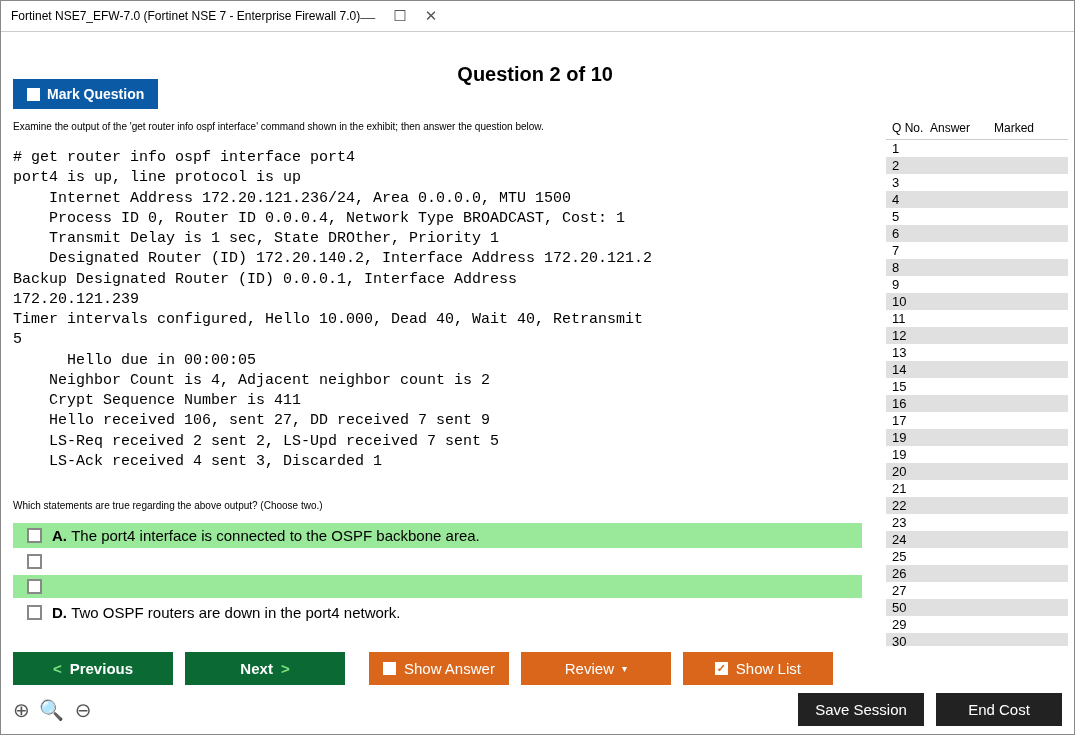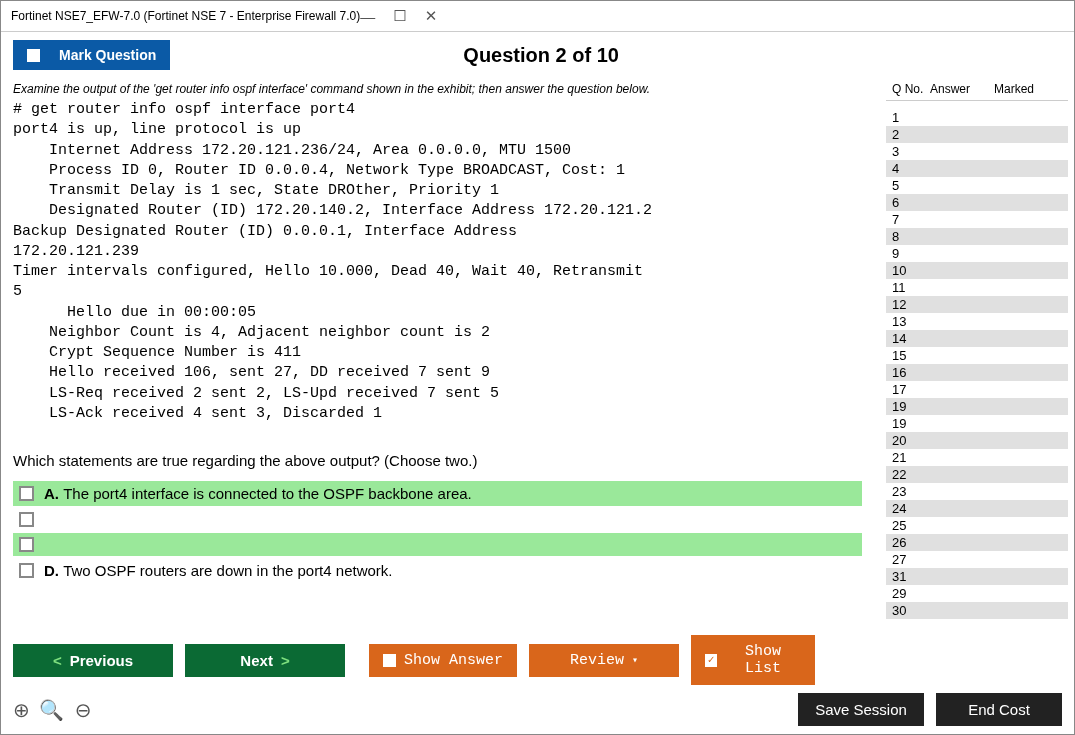--- a/index.html
+++ b/index.html
@@ -2,54 +2,54 @@
 <html><head>
 <meta charset="utf-8">
 <style>
 * { box-sizing: border-box; margin: 0; padding: 0; }
 body { font-family: Arial, sans-serif; font-size: 13px; background: #fff; color: #000; }
 .window { width: 1075px; height: 735px; border: 1px solid #888; display: flex; flex-direction: column; }
 .titlebar { display: flex; align-items: center; justify-content: flex-start; padding: 6px 10px; border-bottom: 1px solid #ccc; font-size: 12px; }
 .titlebar-controls { display: flex; gap: 18px; align-items: center; color: #555; }
 .titlebar-controls span { cursor: pointer; font-size: 15px; }
 .header-row { display: flex; align-items: center; padding: 8px 12px; }
-.mark-btn { background: #0b5aa6; color: #fff; border: none; padding: 7px 14px; font-size: 14px; font-weight: bold; display: flex; align-items: center; gap: 19px; cursor: pointer; }
+.mark-btn { background: #0b5aa6; color: #fff; border: none; padding: 7px 14px; font-size: 14px; font-weight: bold; display: flex; align-items: center; gap: 7px; cursor: pointer; margin-top: 39px; }
 .checkbox-box { width: 13px; height: 13px; border: 1px solid #fff; background: #fff; display: inline-block; }
 .question-title { flex: 1; text-align: center; font-size: 20px; font-weight: bold; }
 .main-area { flex: 1; display: flex; overflow: hidden; padding: 0 6px 0 12px; }
 .content-col { flex: 1; overflow-y: scroll; padding-right: 6px; position: relative; }
 .content-col::-webkit-scrollbar { width: 17px; }
 .content-col::-webkit-scrollbar-track { background: #f0f0f0; }
 .content-col::-webkit-scrollbar-thumb { background: #c0c0c0; }
 .content-col::-webkit-scrollbar-button { background: #e8e8e8; height: 17px; border: 1px solid #ccc; }
-.prompt-text { font-size: 12px; margin-bottom: 4px; margin-top: 4px; font-style: italic; }
+.prompt-text { font-size: 10px; margin-bottom: 16px; margin-top: 4px; }
 .exhibit { font-family: "Courier New", monospace; font-size: 15px; line-height: 1.35; white-space: pre; margin-bottom: 28px; }
-.followup { font-size: 15px; margin-bottom: 12px; }
+.followup { font-size: 10px; margin-bottom: 12px; }
 .answers { }
-.answer-row { display: flex; align-items: center; gap: 10px; padding: 4px 6px; font-size: 15px; margin-bottom: 2px; }
+.answer-row { display: flex; align-items: center; gap: 10px; padding: 4px 14px; font-size: 15px; margin-bottom: 2px; }
 .answer-row.correct { background: #9ae89a; }
 .answer-checkbox { width: 15px; height: 15px; border: 2px solid #888; background: #fff; cursor: pointer; flex-shrink: 0; }
 .answer-label b { font-weight: bold; }
-.sidebar-col { width: 182px; display: flex; flex-direction: column; border-left: 0; margin-left: 18px; gap: 8px; }
+.sidebar-col { width: 182px; display: flex; flex-direction: column; border-left: 0; margin-left: 18px; }
 .sidebar-header { display: flex; font-size: 12px; padding: 4px 2px; border-bottom: 1px solid #ccc; }
 .sidebar-header .col-q { width: 42px; padding-left: 4px; }
 .sidebar-header .col-a { width: 64px; }
 .sidebar-header .col-m { flex: 1; }
 .sidebar-list { flex: 1; overflow-y: scroll; }
 .sidebar-list::-webkit-scrollbar { width: 17px; }
 .sidebar-list::-webkit-scrollbar-track { background: #f0f0f0; }
 .sidebar-list::-webkit-scrollbar-thumb { background: #c0c0c0; }
 .sidebar-list::-webkit-scrollbar-button { background: #e8e8e8; height: 17px; border: 1px solid #ccc; }
 .q-row { font-size: 13px; padding: 1px 6px; cursor: pointer; }
 .q-row.alt { background: #e0e0e0; }
 .nav-btn { background: #0b6a34; color: #fff; border: none; padding: 8px 12px; font-size: 15px; font-weight: bold; display: flex; align-items: center; gap: 8px; cursor: pointer; width: 160px; justify-content: center; }
 .nav-btn .chev { font-weight: bold; }
 .nav-btn.prev .chev { color: #7fe07f; }
 .nav-btn.next .chev { color: #7fe07f; }
-.orange-btn { background: #d9661b; color: #fff; border: none; padding: 8px 14px; font-size: 15px; font-weight: normal; display: flex; align-items: center; gap: 8px; cursor: pointer; font-family: Liberation Mono, monospace; }
+.orange-btn { background: #d9661b; color: #fff; border: none; padding: 8px 14px; font-size: 15px; font-weight: normal; display: flex; align-items: center; gap: 8px; cursor: pointer; }
 .orange-btn .cb { width: 13px; height: 13px; background: #fff; display: inline-block; }
 .orange-btn .cb.checked::after { content: "✓"; color: #d9661b; font-size: 11px; font-weight: bold; display: block; text-align: center; line-height: 13px; }
 .review-btn { width: 150px; justify-content: center; padding: 8px 12px; }
 .dark-btn { background: #222; color: #fff; border: none; padding: 8px 14px; font-size: 15px; cursor: pointer; width: 126px; text-align: center; }
 .footer-icons { display: flex; gap: 10px; padding: 4px 14px 10px; color: #555; font-size: 20px; }
 .footer-icons span { cursor: pointer; }
 .bottom-row1 { display:flex; align-items:center; gap:12px; }
 .bottom-row2 { display:flex; align-items:center; gap:12px; justify-content:flex-end; }
 </style>
 </head>
@@ -141,21 +141,21 @@
           <div class="q-row alt">19</div>
           <div class="q-row">19</div>
           <div class="q-row alt">20</div>
           <div class="q-row">21</div>
           <div class="q-row alt">22</div>
           <div class="q-row">23</div>
           <div class="q-row alt">24</div>
           <div class="q-row">25</div>
           <div class="q-row alt">26</div>
           <div class="q-row">27</div>
-          <div class="q-row alt">31</div>
+          <div class="q-row alt">50</div>
           <div class="q-row">29</div>
           <div class="q-row alt">30</div>
         </div>
     </div>
 
   </div>
 
   <div style="padding:6px 12px 0;">
     <div class="bottom-row1">
       <button class="nav-btn prev">
@@ -168,21 +168,21 @@
       </button>
       <div class="spacer"></div>
       <button class="orange-btn">
         <span class="cb"></span>
         <span>Show Answer</span>
       </button>
       <button class="orange-btn review-btn">
         <span>Review</span>
         <span style="font-size:10px;">▾</span>
       </button>
-      <button class="orange-btn" style="width:124px;justify-content:center;">
+      <button class="orange-btn" style="width:150px;justify-content:center;">
         <span class="cb checked"></span>
         <span>Show List</span>
       </button>
     </div>
     <div class="bottom-row2" style="margin-top:8px;">
       <div class="footer-icons" style="padding:0; margin-right:auto;">
         <span>⊕</span>
         <span>🔍</span>
         <span>⊖</span>
       </div>

